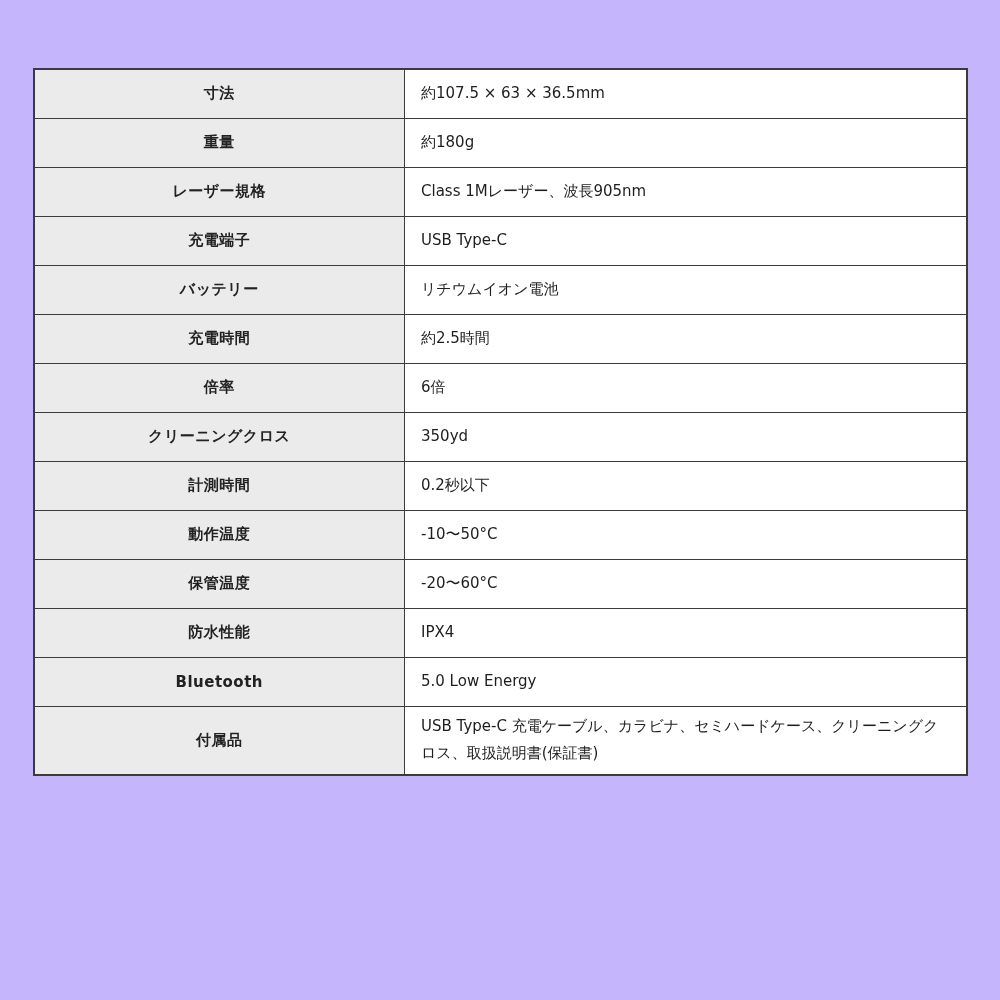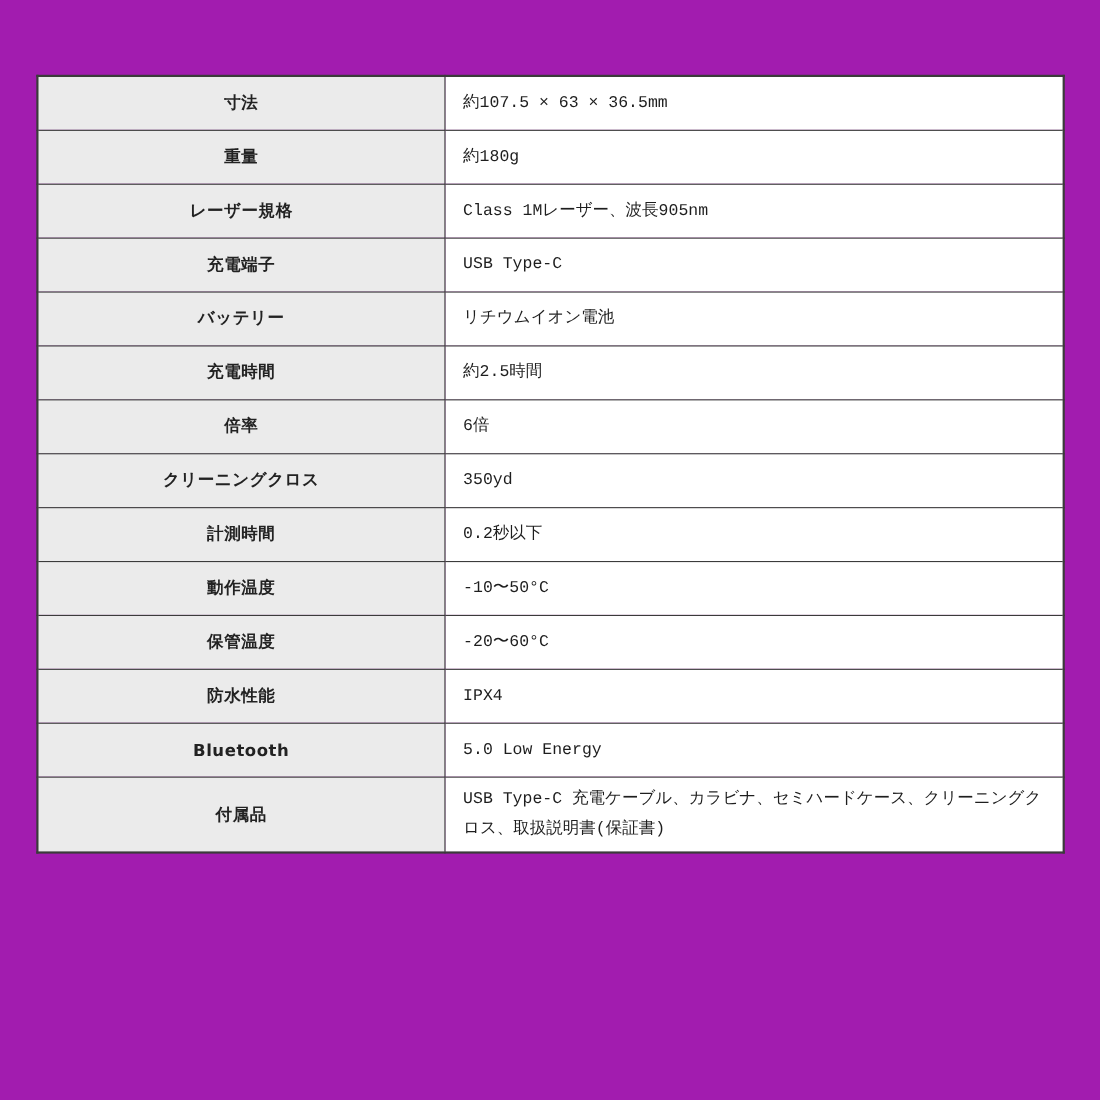--- a/index.html
+++ b/index.html
@@ -4,21 +4,21 @@
 <style>
   html, body {
     margin: 0;
     padding: 0;
     background: #ffffff;
     font-family: "DejaVu Sans", "Liberation Sans", sans-serif;
   }
   .page {
     width: 1000px;
     height: 1000px;
-    background: #a21caf;
+    background: #c4b5fd;
     box-sizing: border-box;
     overflow: hidden;
   }
   table.spec-table {
     width: 935px;
     margin: 68px auto 0 auto;
     border-collapse: collapse;
     table-layout: fixed;
     border: 2px solid #3b3b3b;
     font-size: 15px;
@@ -42,21 +42,20 @@
     font-weight: 400;
     text-align: left;
     vertical-align: middle;
     border: 1px solid #3b3b3b;
     padding: 6px 18px 6px 16px;
     height: 49px;
     box-sizing: border-box;
     line-height: 1.85;
     color: #1e1e1e;
     word-break: break-all;
-    font-family: Liberation Mono, monospace;
   }
 </style>
 </head>
 <body>
 
 <div class="page">
   <table class="spec-table">
     <tbody id="spec-body">
         <tr>
           <th>寸法</th>

